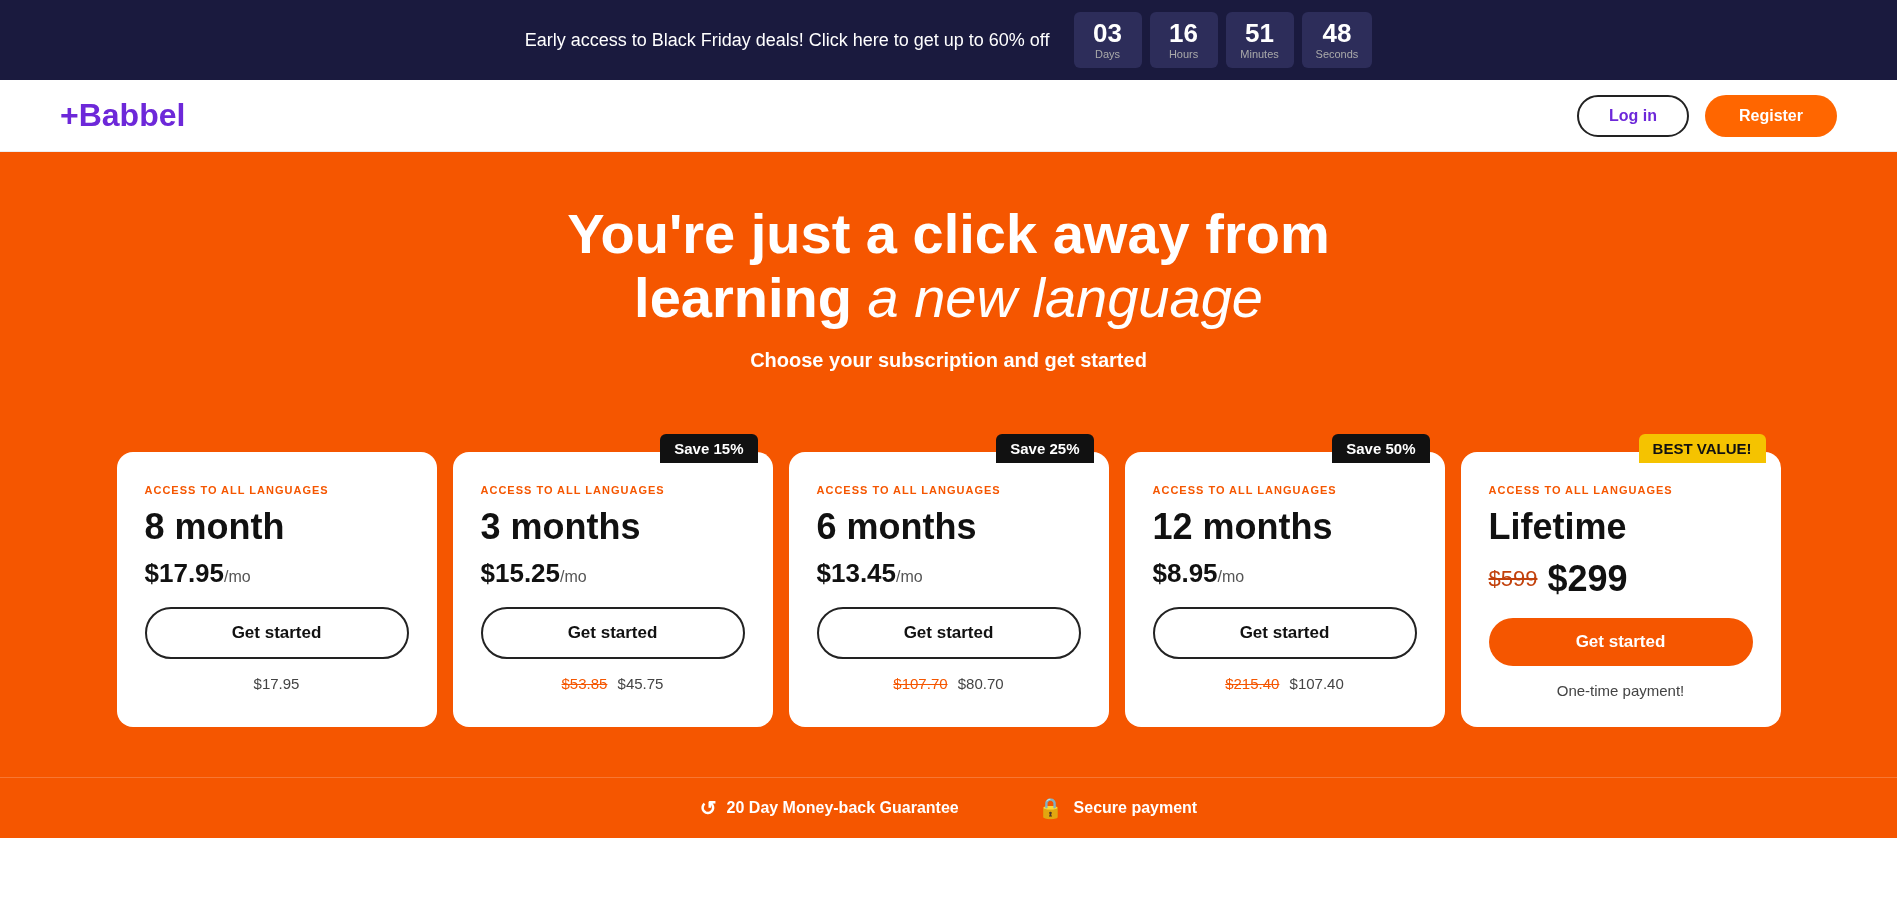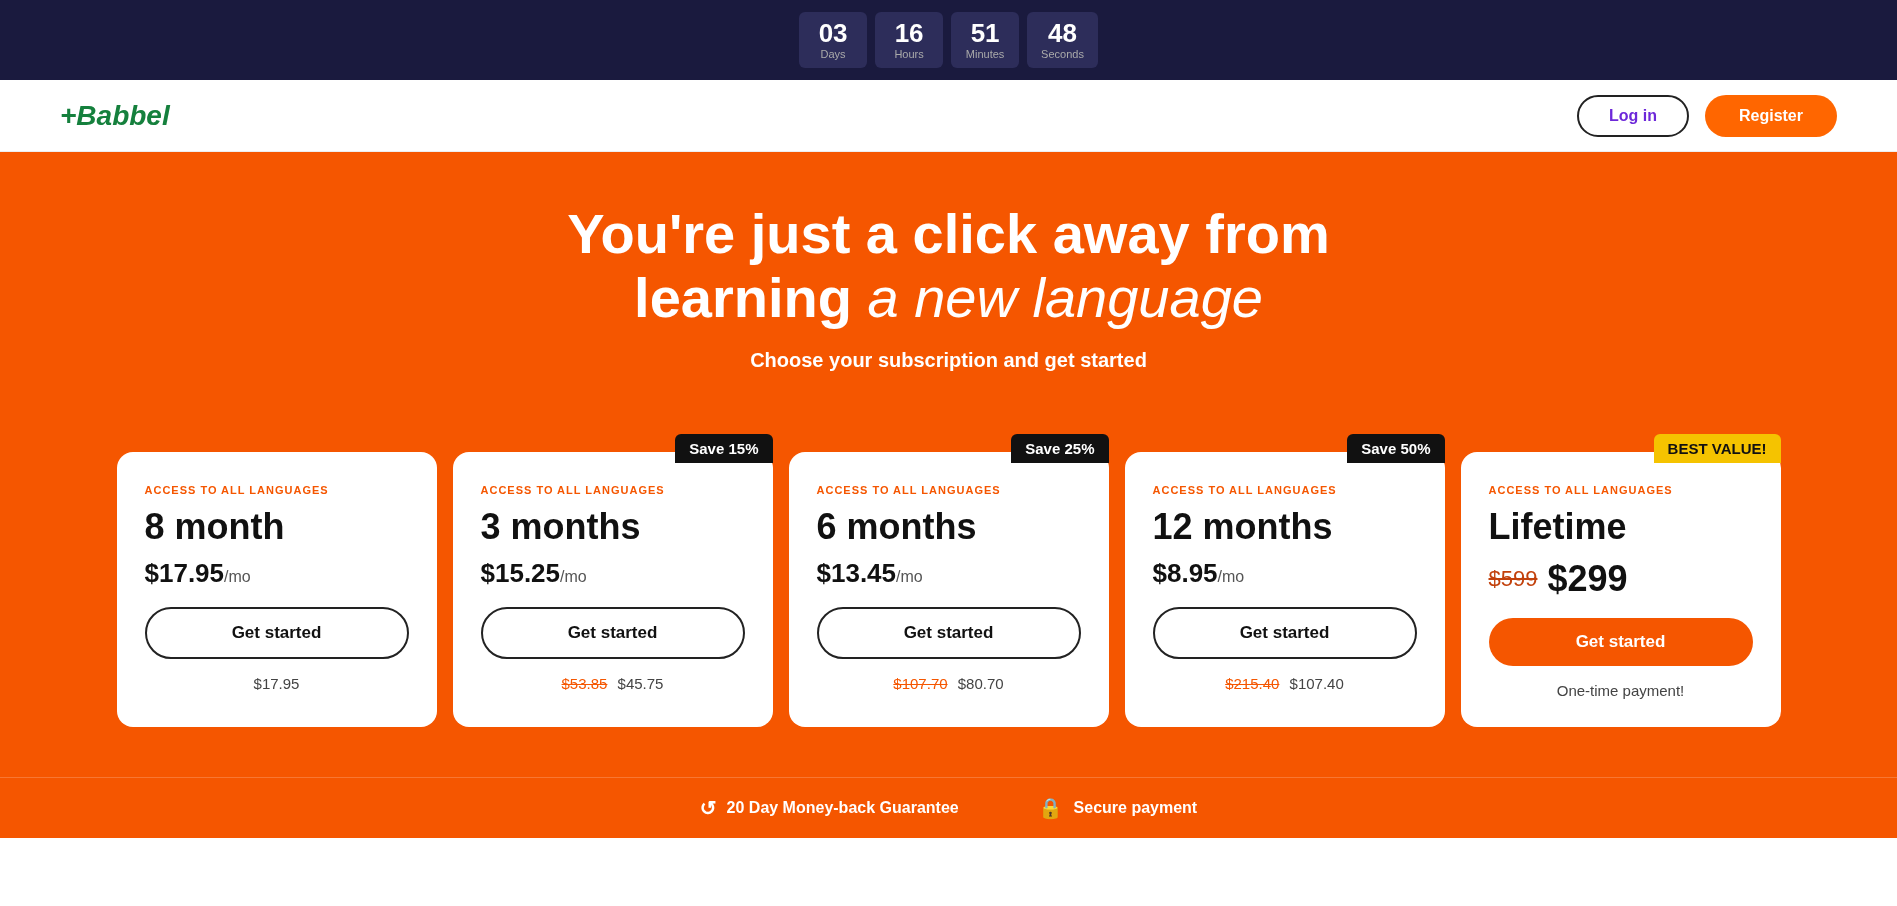--- a/index.html
+++ b/index.html
@@ -50,24 +50,23 @@
     .header {
       background: white;
       display: flex;
       align-items: center;
       justify-content: space-between;
       padding: 0 60px;
       height: 72px;
       border-bottom: 1px solid #eee;
     }
     .logo {
-      font-size: 28px;
-      font-weight: 700;
-      color: #15803d;
-      font-style: italic;
+      font-size: 32px;
+      font-weight: 700;
+      color: #6d28d9;
     }
     .header-actions {
       display: flex;
       gap: 16px;
       align-items: center;
     }
     .btn-login {
       background: white;
       border: 2px solid #222;
       border-radius: 50px;
@@ -128,21 +127,21 @@
       max-width: 320px;
       min-width: 240px;
       position: relative;
       display: flex;
       flex-direction: column;
       align-items: flex-start;
     }
     .badge {
       position: absolute;
       top: -18px;
-      right: 0;
+      right: 15px;
       background: #111;
       color: white;
       font-size: 15px;
       font-weight: 700;
       padding: 6px 14px;
       border-radius: 6px 6px 0 0;
     }
     .badge-best {
       background: #f5c300;
       color: #111;
@@ -249,20 +248,21 @@
       font-weight: 600;
     }
     .bottom-icon {
       font-size: 20px;
     }
   </style>
 </head>
 <body>
 
 <div class="top-banner">
+  <span class="banner-text">Early access to Black Friday deals! Click here to get up to 60% off</span>
   <div class="countdown-wrapper">
     <div class="countdown-item">
       <span class="countdown-number">03</span>
       <span class="countdown-label">Days</span>
     </div>
     <div class="countdown-item">
       <span class="countdown-number">16</span>
       <span class="countdown-label">Hours</span>
     </div>
     <div class="countdown-item">

